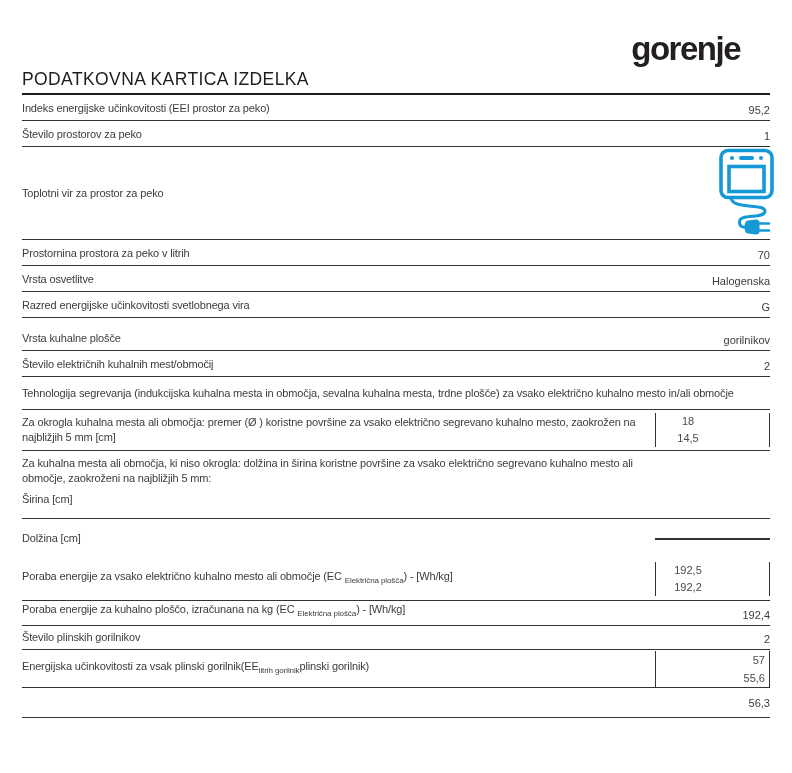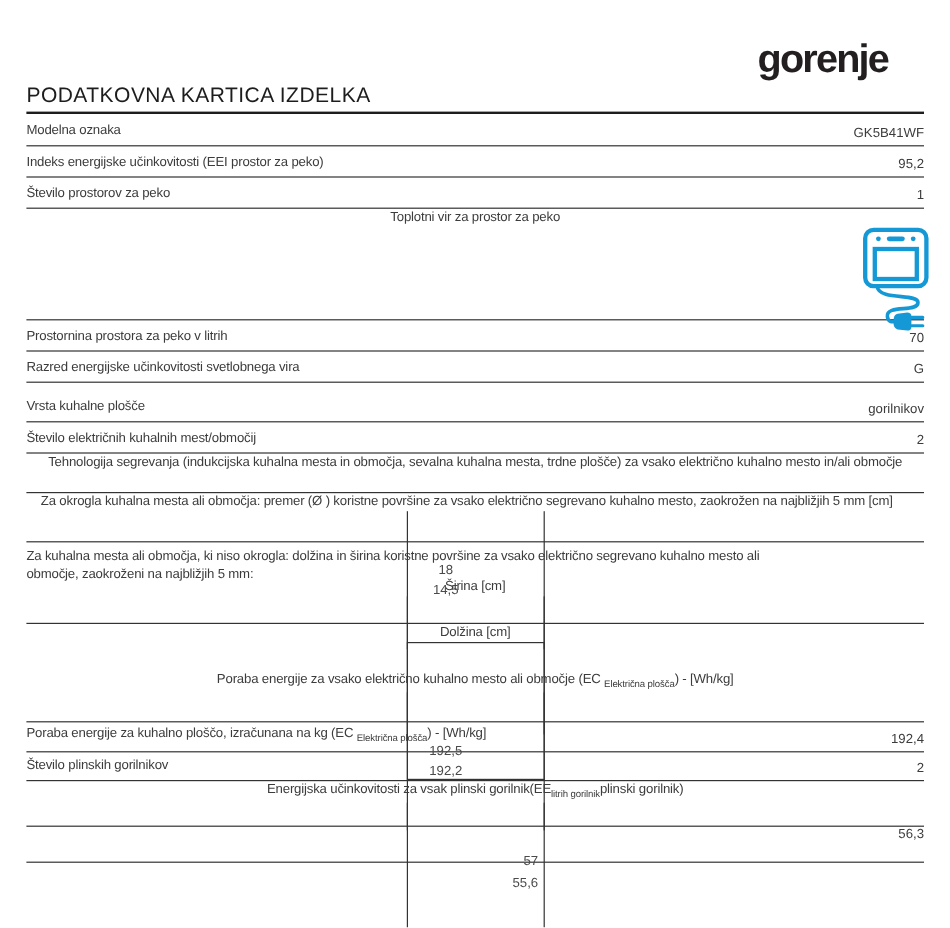--- a/index.html
+++ b/index.html
@@ -27,21 +27,21 @@
     padding-bottom:5px;
     border-bottom:2px solid #1d1d1d;
   }
   .row{
     display:flex;
     box-sizing:border-box;
     border-bottom:1.4px solid #333;
   }
   .row.nb{border-bottom:none;}
   .bottom{align-items:flex-end;padding-bottom:4px;}
-  .middle{align-items:center;flex-direction:column;}
+  .middle{align-items:center;}
   .top4{align-items:flex-start;padding-top:5px;}
   .label{letter-spacing:-0.15px;line-height:15px;}
   .label.grow{flex:1 1 auto;}
   .value{margin-left:auto;white-space:nowrap;text-align:right;}
   .cell{
     width:115px;flex:0 0 115px;
     box-sizing:border-box;
     display:flex;align-items:center;
     border-left:1.4px solid #333;
     border-right:1.4px solid #333;
@@ -57,24 +57,20 @@
 </head>
 <body>
 
 <div class="sheet">
   <div class="logo">gorenje</div>
   <div class="header-space"></div>
 
   <div class="content">
     <div class="title">PODATKOVNA KARTICA IZDELKA</div>
 
-    <div class="row bottom" style="height:27px">
-      <div class="label">Modelna oznaka</div>
-      <div class="value">GK5B41WF</div>
-    </div>
 
     <div class="row bottom" style="height:26px">
       <div class="label">Indeks energijske učinkovitosti (EEI prostor za peko)</div>
       <div class="value">95,2</div>
     </div>
 
     <div class="row bottom" style="height:26px">
       <div class="label">Število prostorov za peko</div>
       <div class="value">1</div>
     </div>
@@ -93,20 +89,24 @@
           <path d="M 41.5 75.5 H 51 M 41.5 82.5 H 51" stroke="currentColor" stroke-width="2.6" stroke-linecap="round"></path>
         </svg>
       </div>
     </div>
 
     <div class="row bottom" style="height:26px">
       <div class="label">Prostornina prostora za peko v litrih</div>
       <div class="value">70</div>
     </div>
 
+    <div class="row bottom" style="height:26px">
+      <div class="label">Vrsta osvetlitve</div>
+      <div class="value">Halogenska</div>
+    </div>
 
     <div class="row bottom" style="height:26px">
       <div class="label">Razred energijske učinkovitosti svetlobnega vira</div>
       <div class="value">G</div>
     </div>
 
     <div class="row bottom" style="height:33px">
       <div class="label">Vrsta kuhalne plošče</div>
       <div class="value">gorilnikov</div>
     </div>

